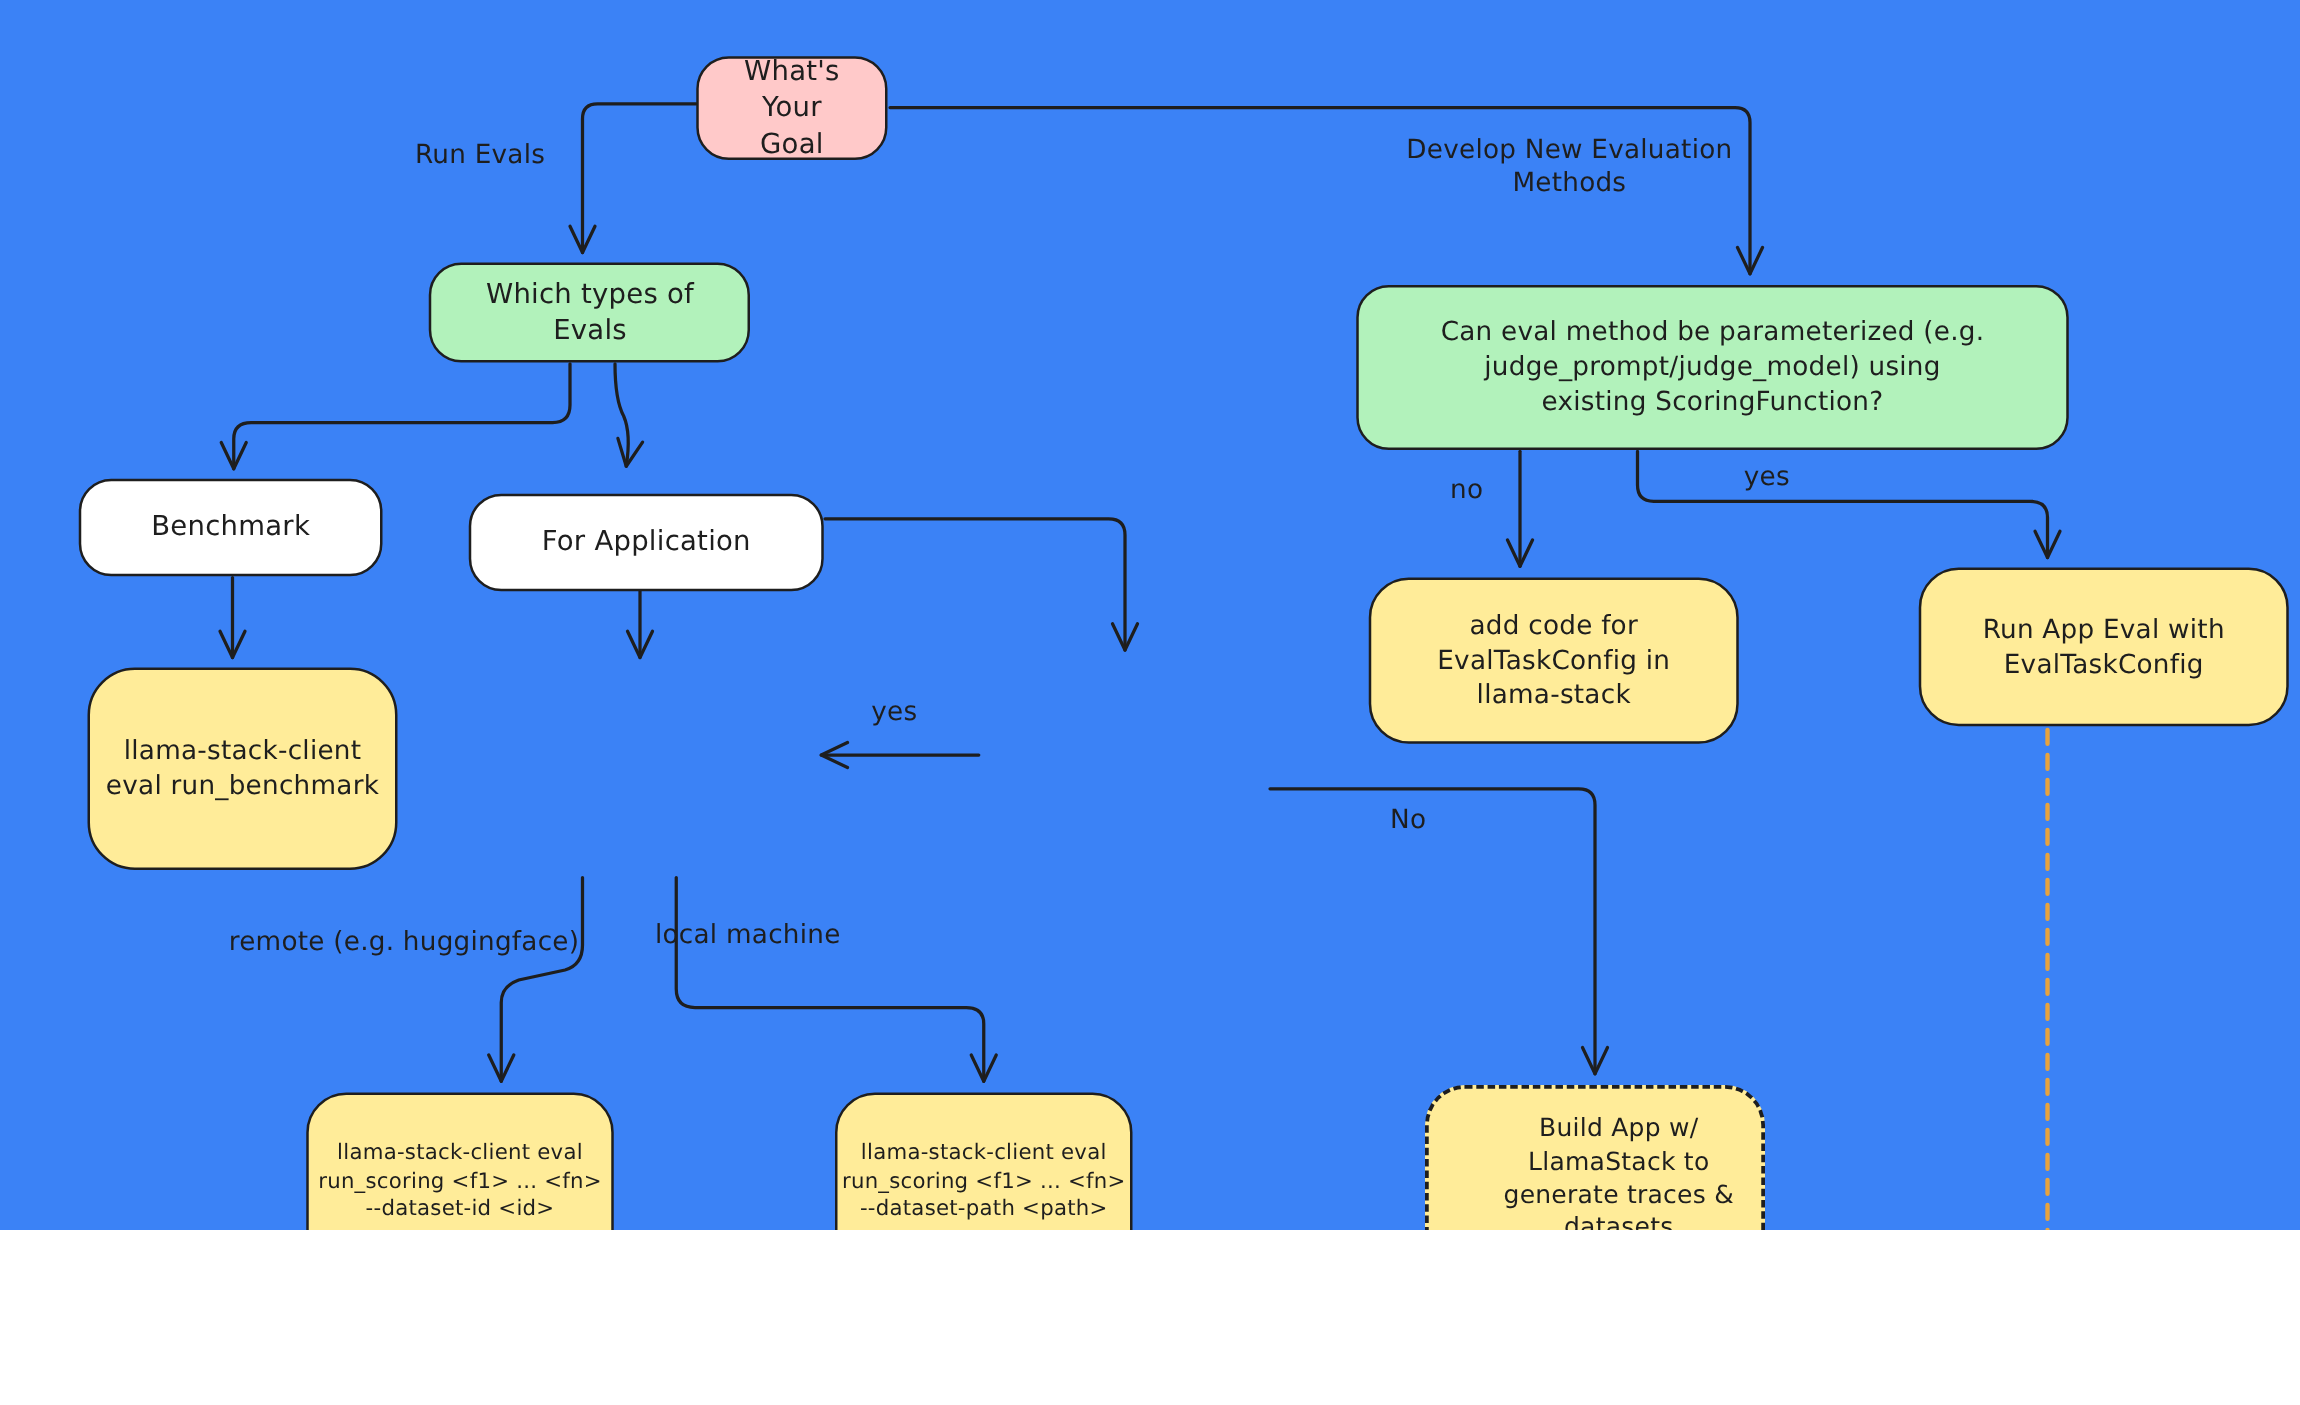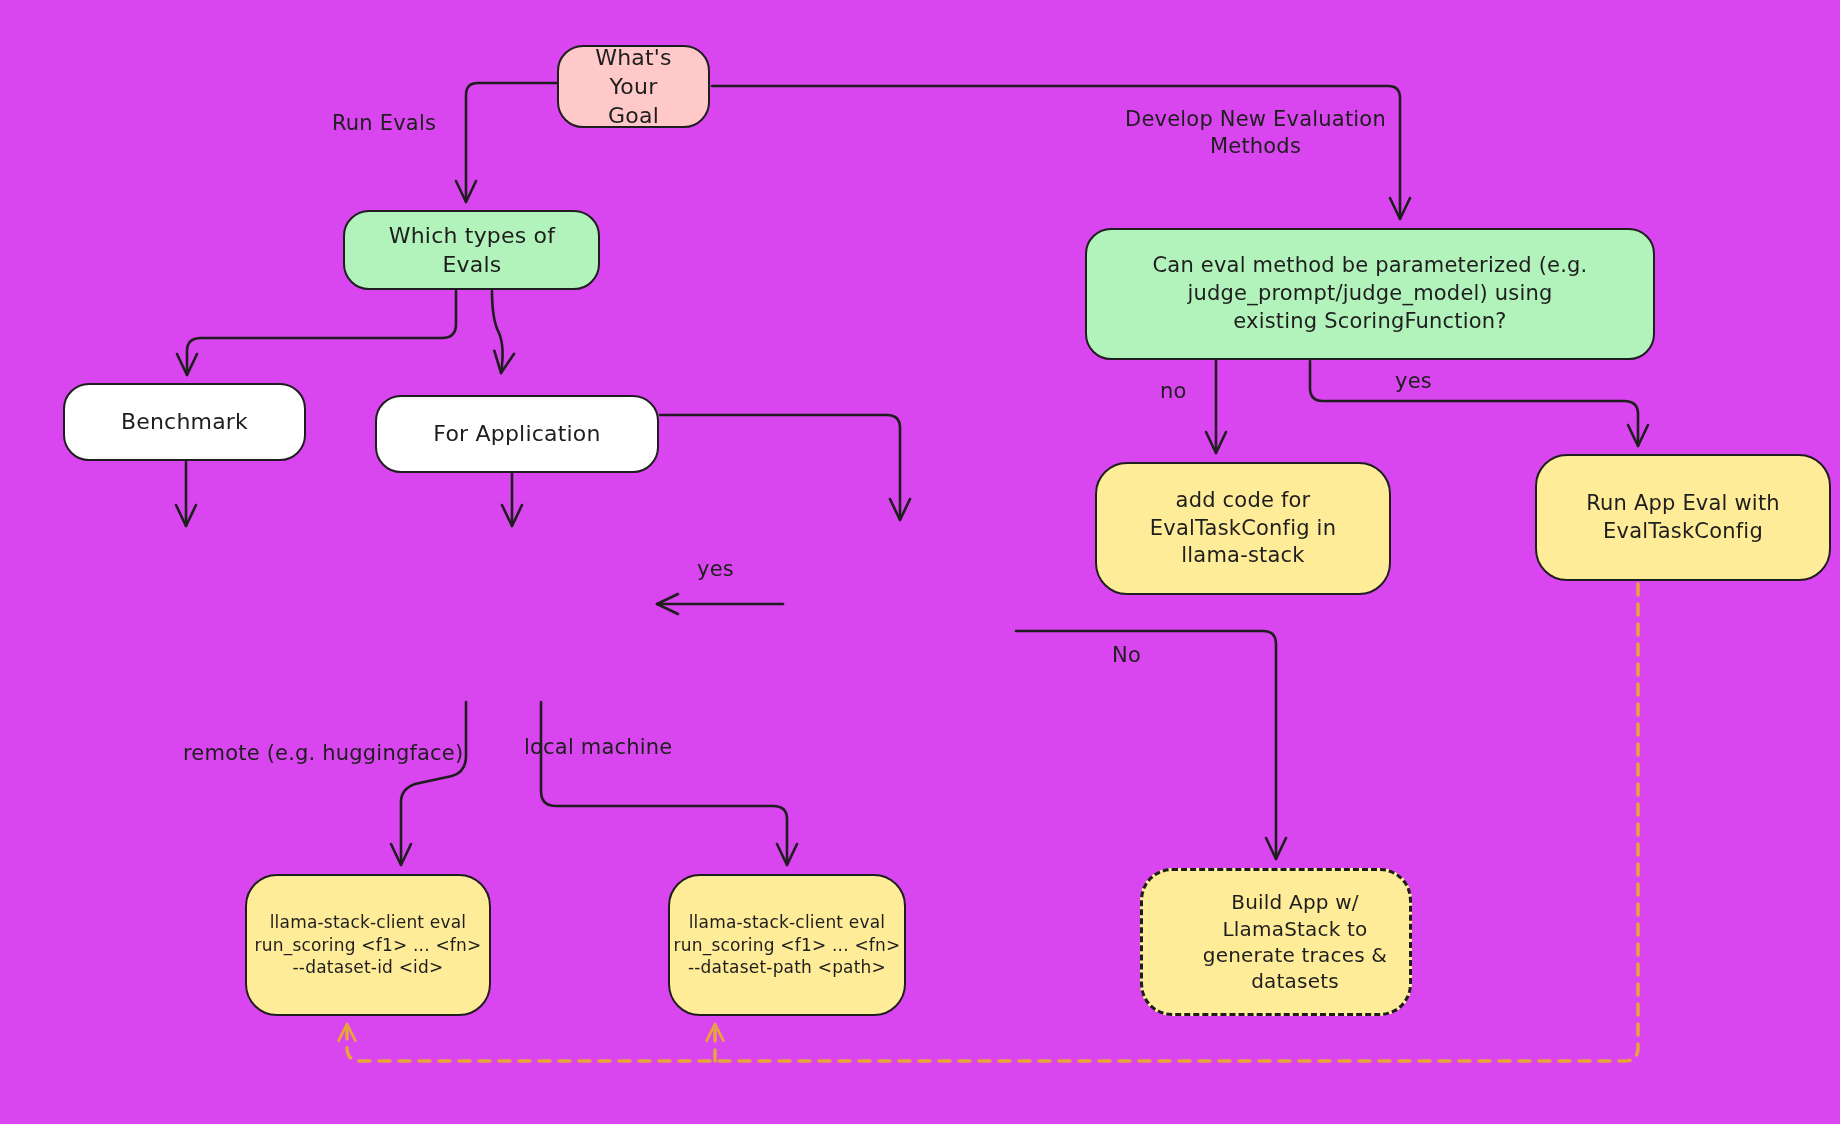--- a/index.html
+++ b/index.html
@@ -1,22 +1,22 @@
 <!DOCTYPE html>
 <html><head>
 <meta charset="utf-8">
 <style>
   * { box-sizing: border-box; margin: 0; padding: 0; }
   html, body { background: #ffffff; }
   body { font-family: "DejaVu Sans", "Liberation Sans", sans-serif; color: #1e1e1e; }
   .canvas {
     position: relative;
     width: 1840px;
-    height: 1124px;
-    background: #d946ef;
+    height: 984px;
+    background: #3b82f6;
     overflow: hidden;
   }
   .layer { position: absolute; left: 0; top: 0; }
   .node {
     position: absolute;
     display: flex;
     align-items: center;
     justify-content: center;
     text-align: center;
     border: 2.5px solid #1e1e1e;
@@ -88,20 +88,22 @@
   <div class="node fill-pink f22" style="left:557px; top:45px; width:153px; height:83px;">What's Your
 Goal</div>
 
   <div class="node fill-green f22" style="left:343px; top:210px; width:257px; height:80px;padding-left:11px;">Which types of
 Evals</div>
 
   <div class="node fill-white f22" style="left:63px; top:383px; width:243px; height:78px;">Benchmark</div>
 
   <div class="node fill-white f22" style="left:375px; top:380px; width:284px; height:78px;margin-top:15px;">For Application</div>
 
+  <div class="node fill-yellow r-lg" style="left:70px; top:534px; width:248px; height:162px;">llama-stack-client
+eval run_benchmark</div>
 
 
 
   <div class="node fill-green" style="left:1085px; top:228px; width:570px; height:132px;">Can eval method be parameterized (e.g.
 judge_prompt/judge_model) using
 existing ScoringFunction?</div>
 
   <div class="node fill-yellow r-md" style="left:1095px; top:462px; width:296px; height:133px;">add code for
 EvalTaskConfig in
 llama-stack</div>

